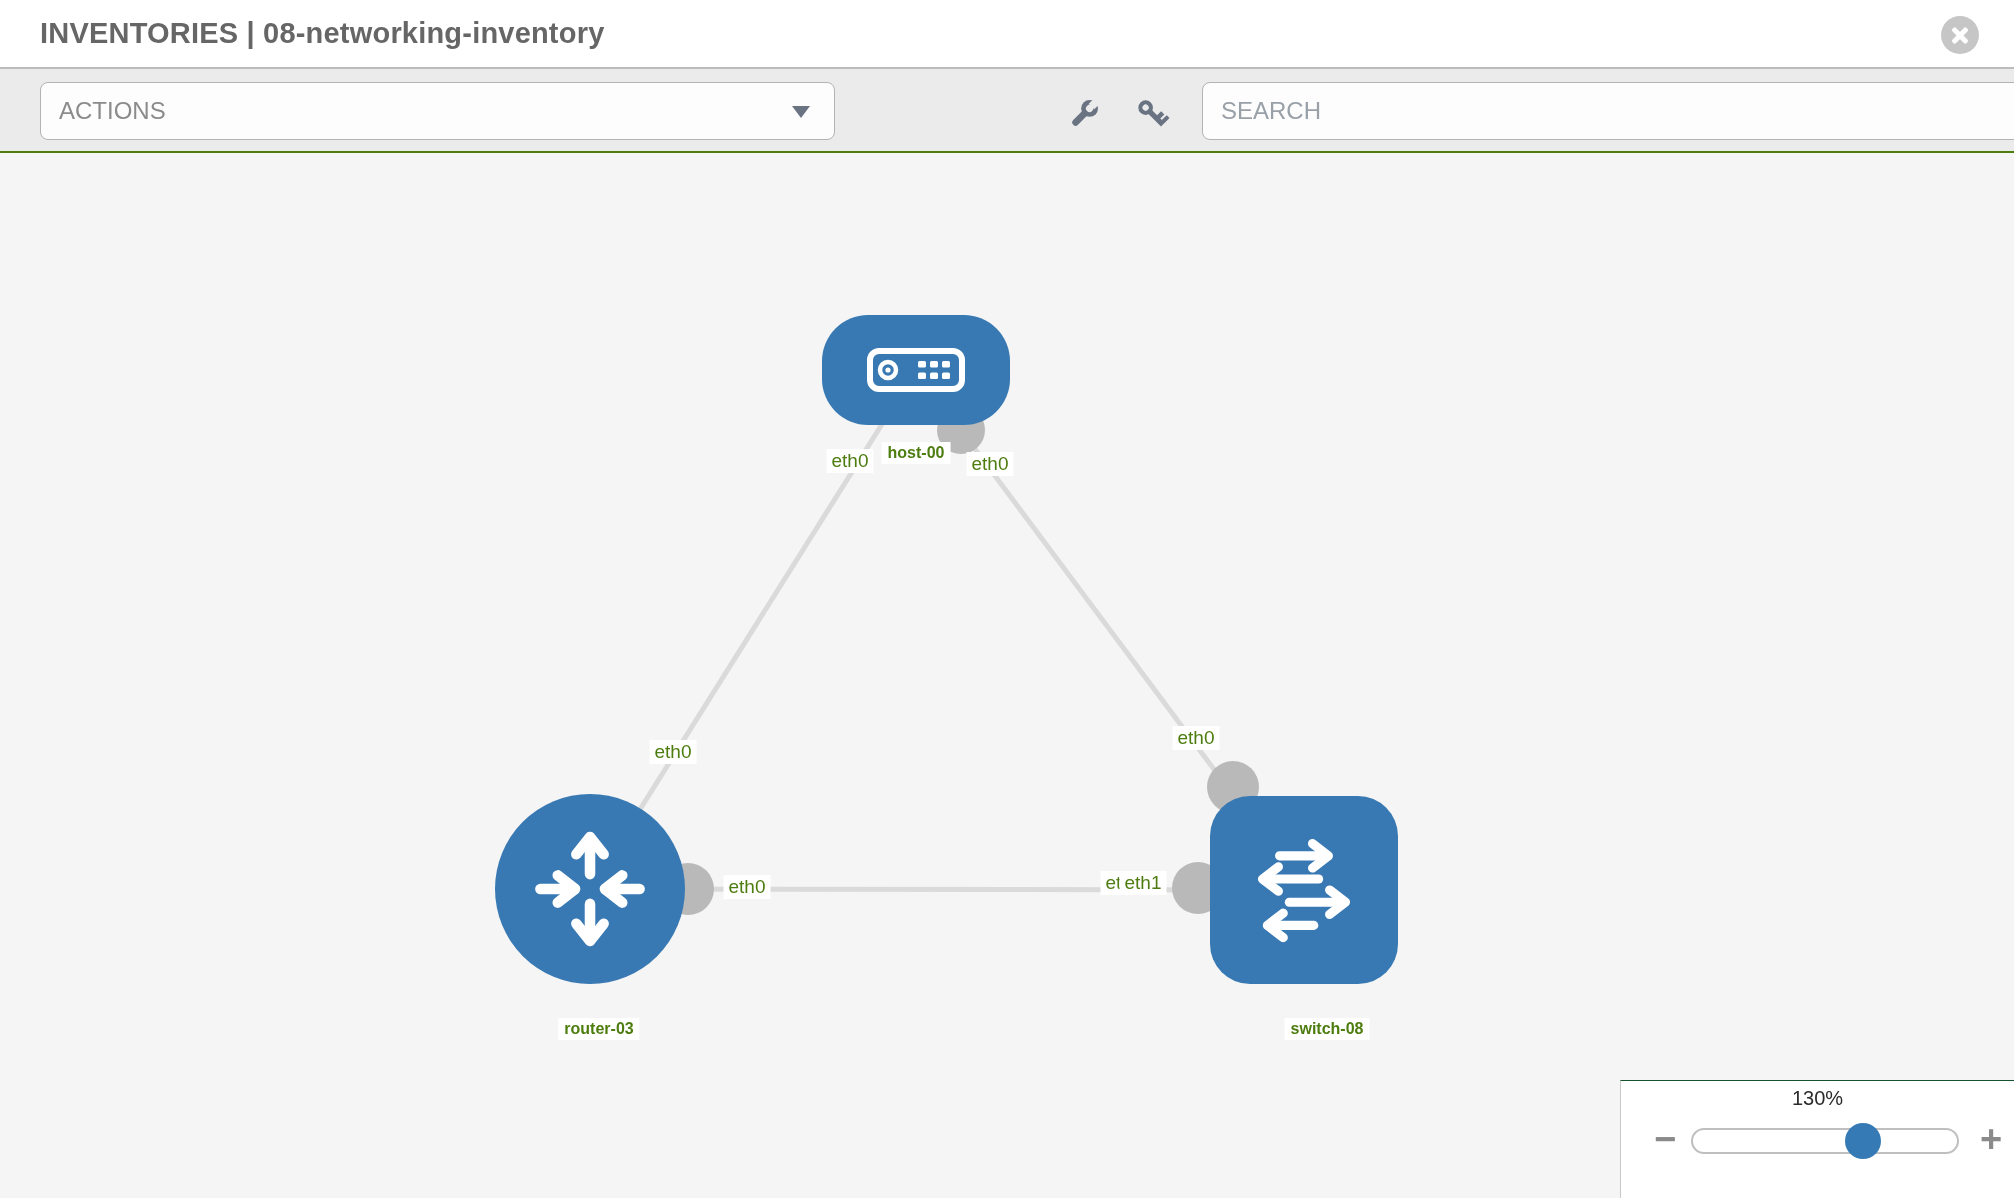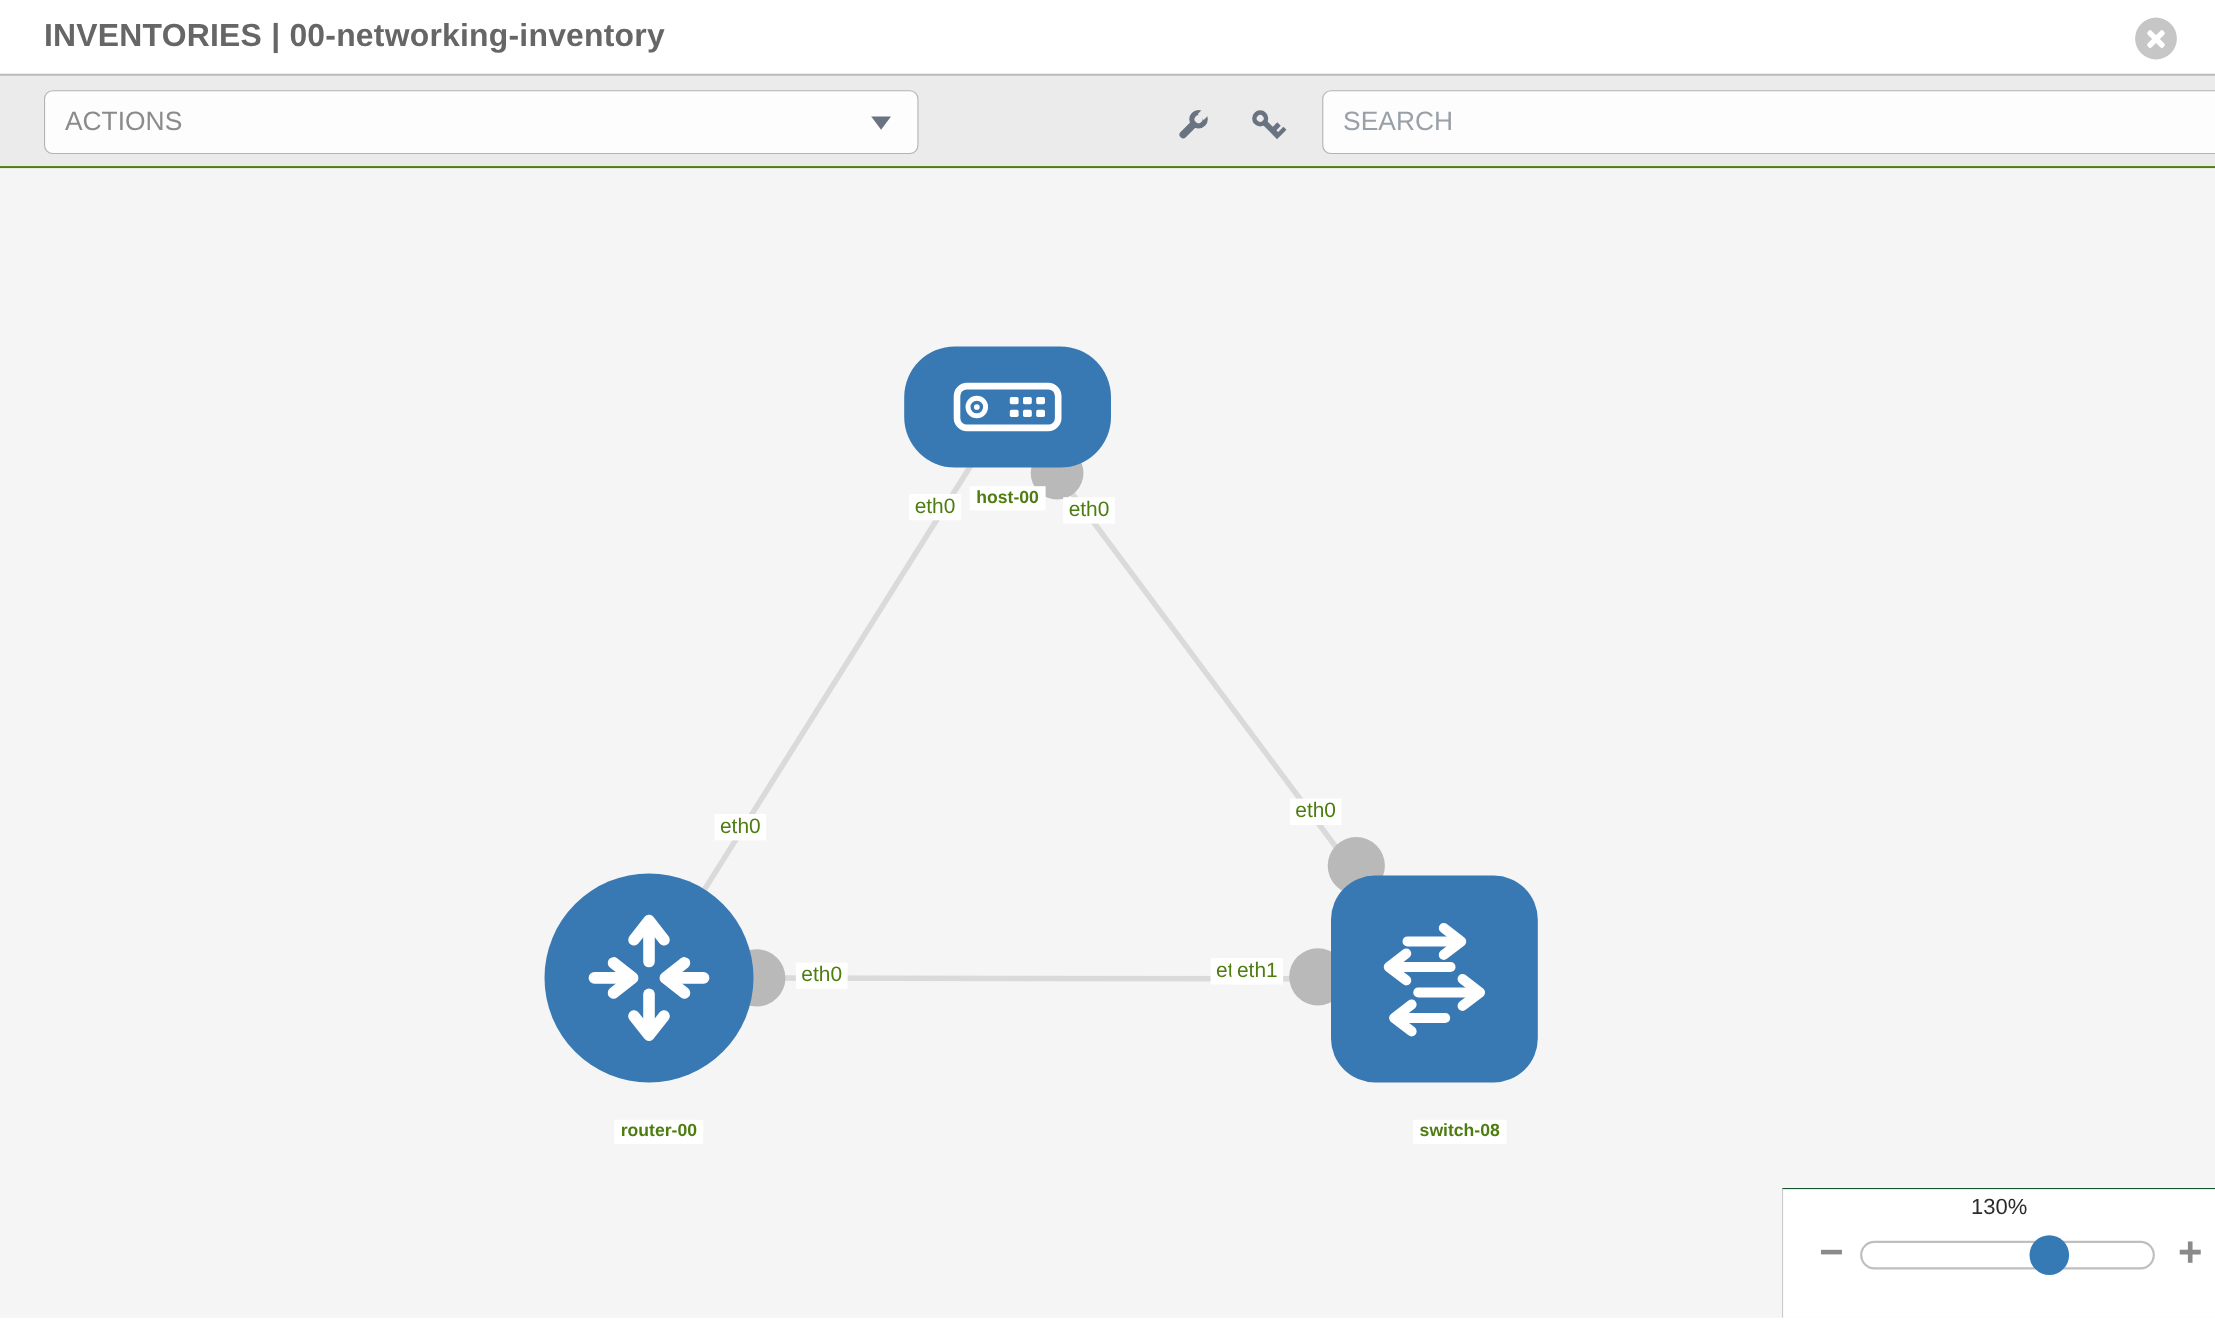--- a/index.html
+++ b/index.html
@@ -64,21 +64,21 @@
   .zoom-plus  { left:352px; }
   .zoom-track { position:absolute; left:70px; top:47px; width:268px; height:26px;
     background:#fff; border:2px solid #bfbfbf; border-radius:13px; cursor:pointer; }
   .zoom-thumb { position:absolute; left:152px; top:-7px; width:36px; height:36px;
     border-radius:50%; background:#357ab5; cursor:grab; }
 </style>
 </head>
 <body>
 
 <div class="header">
-  <div class="header-title">INVENTORIES | 00-networking-inventory</div>
+  <div class="header-title">INVENTORIES | 08-networking-inventory</div>
   <div class="close-btn">
     <div class="bar b1"></div>
     <div class="bar b2"></div>
   </div>
 </div>
 
 <div class="toolbar">
 
   <div class="select-box actions-select">
     <div class="select-label">ACTIONS</div>
@@ -166,21 +166,21 @@
           <path d="M29 31 L16 41 L29 51"></path>
         <path d="M38 60 L80 60"></path>
           <path d="M71 50 L84 60 L71 70"></path>
         <path d="M58 79 L24 79"></path>
           <path d="M33 69 L20 79 L33 89"></path>
       </g>
     </svg>
   </div>
 
   <div class="diag-label name-label" style="left:916px;  top:300px;">host-00</div>
-  <div class="diag-label name-label" style="left:599px;  top:876px;">router-00</div>
+  <div class="diag-label name-label" style="left:599px;  top:876px;">router-03</div>
   <div class="diag-label name-label" style="left:1327px; top:876px;">switch-08</div>
 
   <div class="diag-label if-label" style="left:850px;  top:308px;">eth0</div>
   <div class="diag-label if-label" style="left:990px;  top:311px;">eth0</div>
   <div class="diag-label if-label" style="left:673px;  top:599px;">eth0</div>
   <div class="diag-label if-label" style="left:1196px; top:585px;">eth0</div>
   <div class="diag-label if-label" style="left:747px;  top:734px;">eth0</div>
   <div class="diag-label if-label" style="left:1124px; top:730px;">eth1</div>
   <div class="diag-label if-label" style="left:1143px; top:730px;">eth1</div>
 

